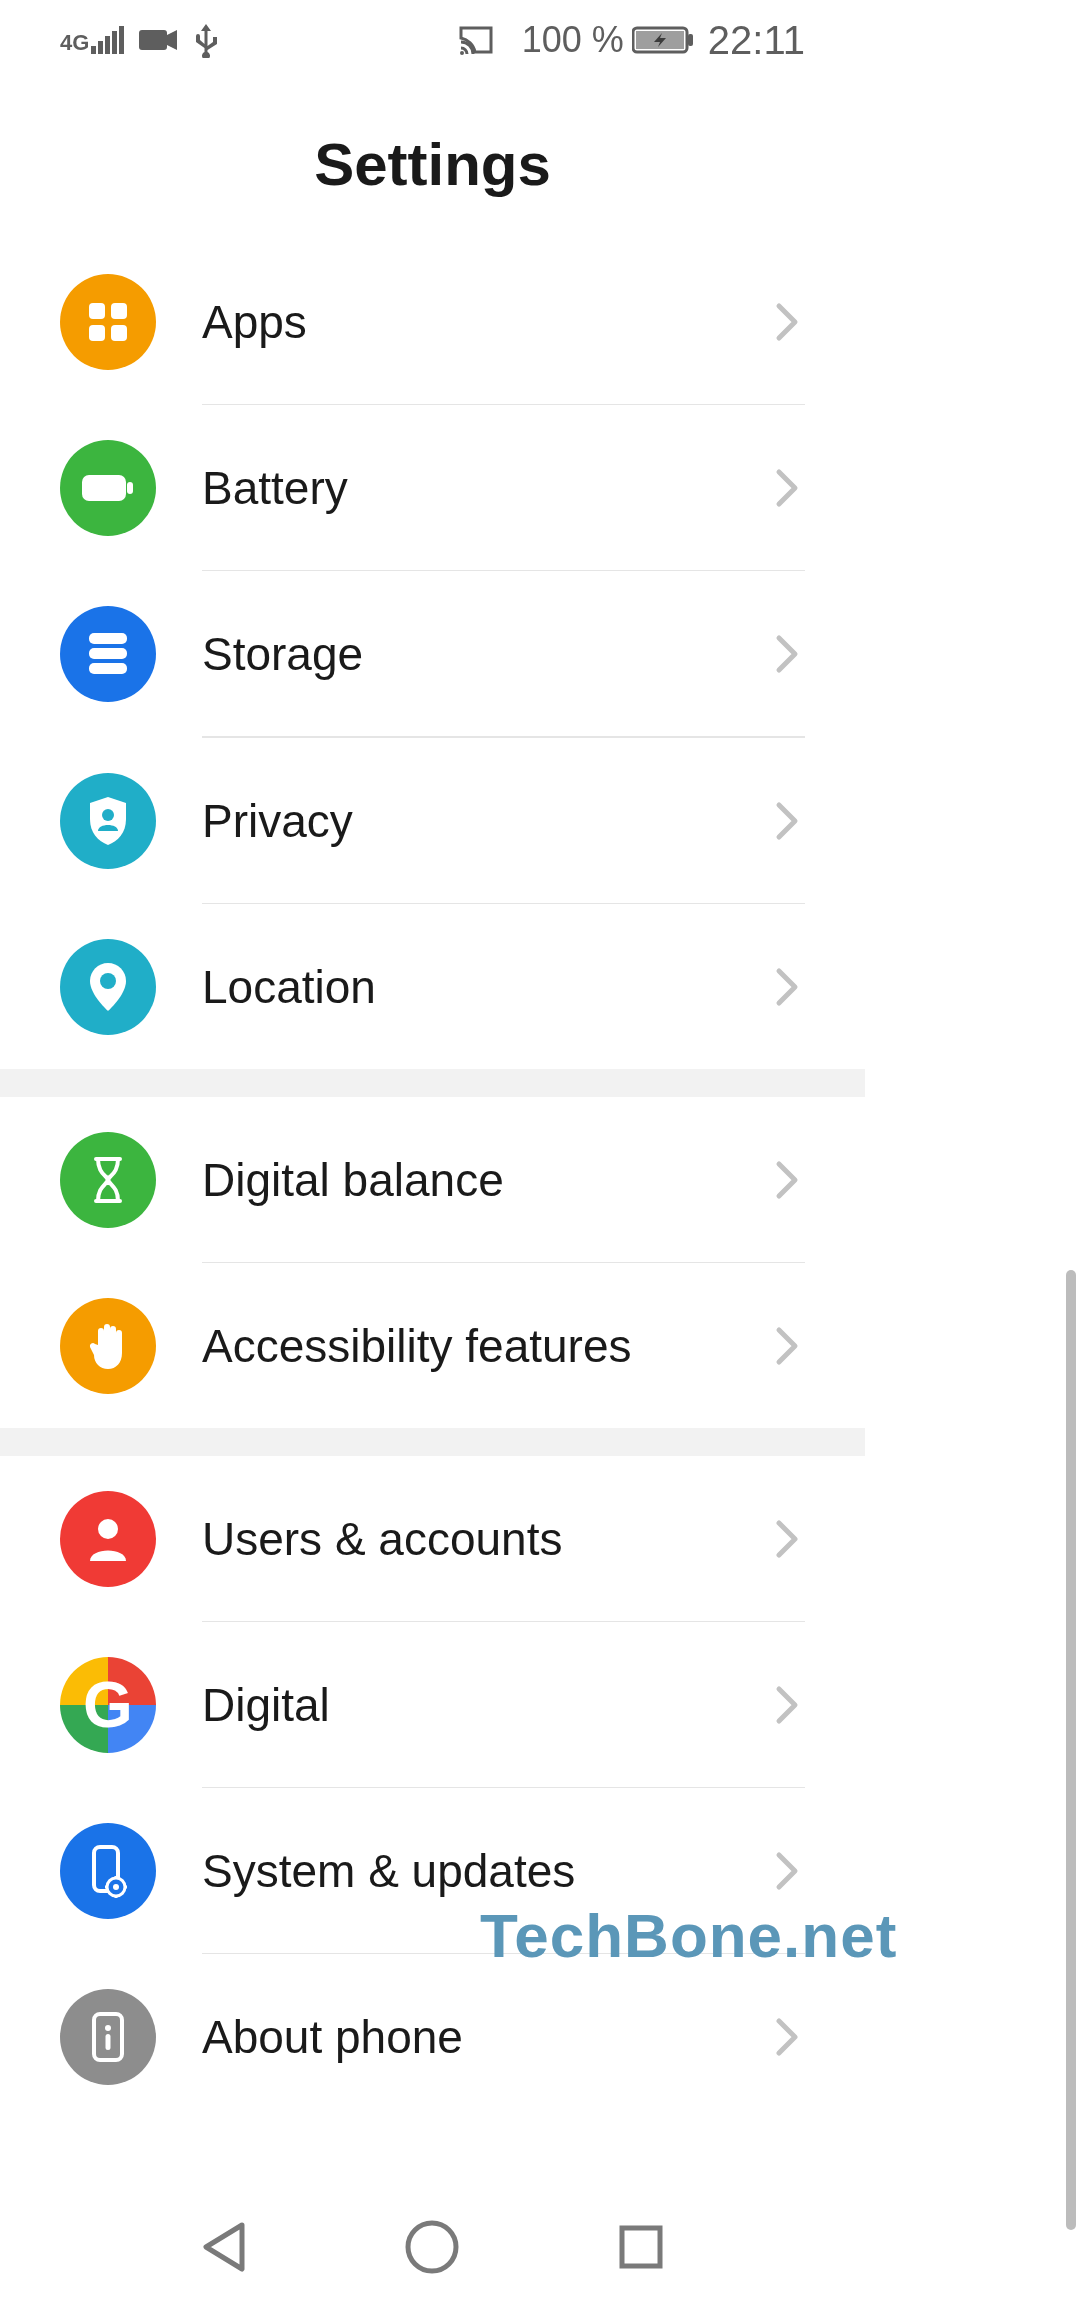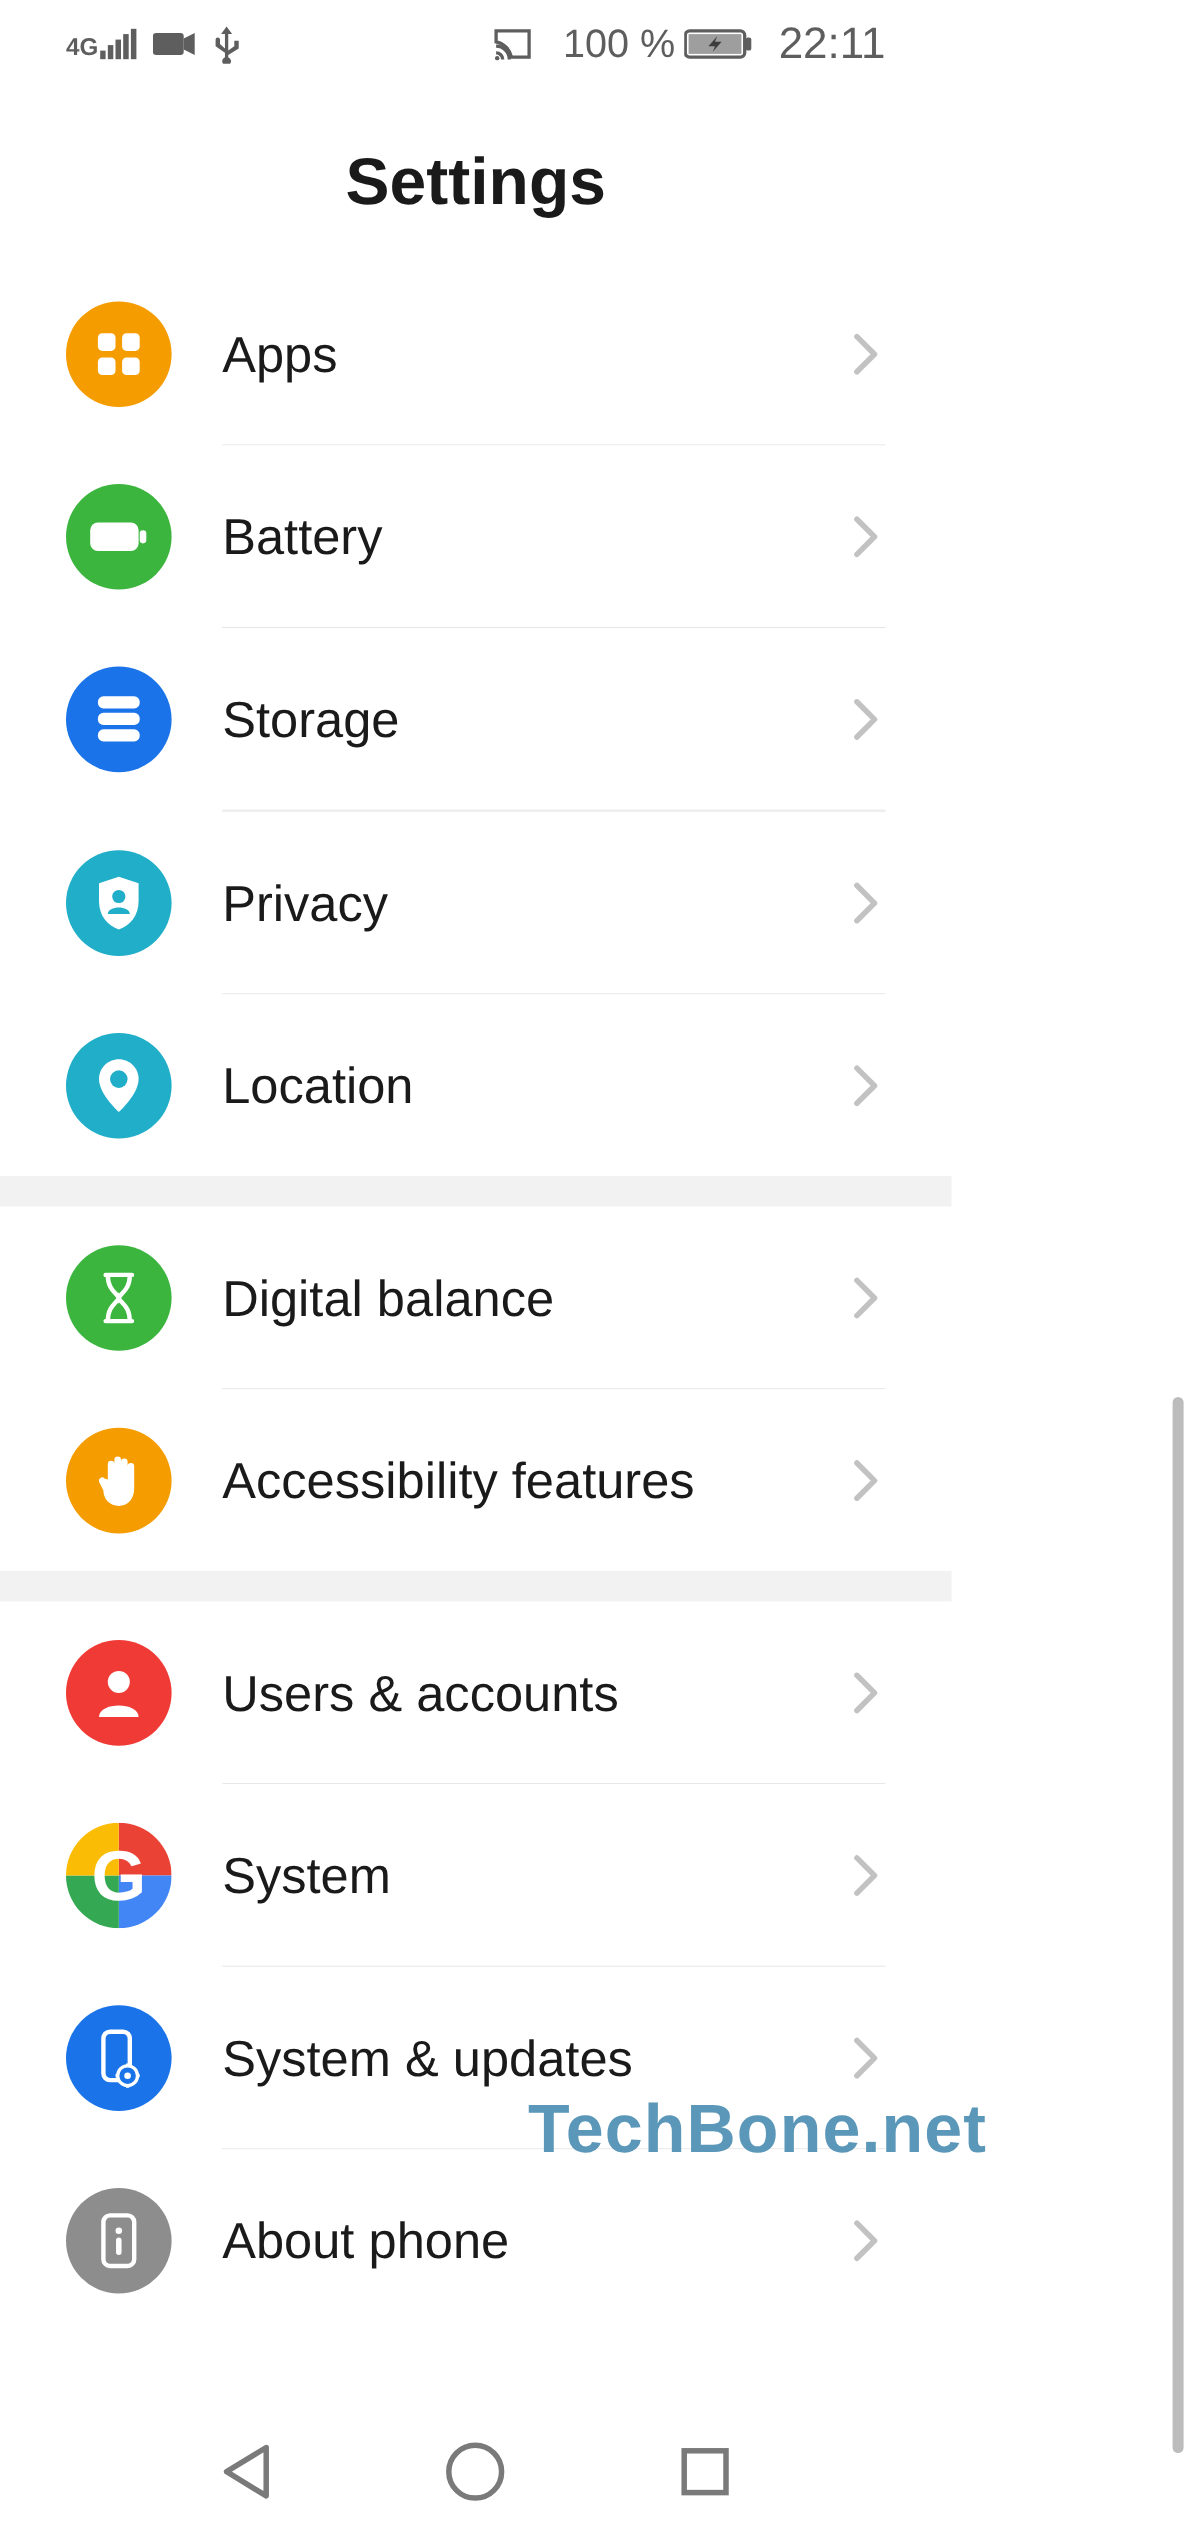--- a/index.html
+++ b/index.html
@@ -179,21 +179,21 @@
         <path d="M3 23 A6 6 0 0 1 9 29" fill="none" stroke="#5e5e5e" stroke-width="3"></path>
         <circle cx="4" cy="28" r="2" fill="#5e5e5e"></circle>
       </svg>
       <span style="font-size:36px;margin-left:20px;">100 %</span>
       <svg width="62" height="30" viewBox="0 0 62 30">
         <rect x="1" y="3" width="54" height="24" rx="4" fill="none" stroke="#5e5e5e" stroke-width="3"></rect>
         <rect x="56" y="9" width="5" height="12" rx="2" fill="#5e5e5e"></rect>
         <rect x="4" y="6" width="48" height="18" fill="#9e9e9e"></rect>
         <path d="M30 8 L22 17 L28 17 L26 22 L34 13 L28 13 Z" fill="#3c3c3c"></path>
       </svg>
-      <span style="font-size:40px;margin-left:16px;">22:11</span>
+      <span style="font-size:40px;margin-left:6px;">22:11</span>
     </div>
   </div>
 
   <div class="page-title">Settings</div>
 
   <div class="list">
 
     <div class="row">
       <div class="icon-circle c-orange">
         <svg width="50" height="50" viewBox="0 0 50 50">
@@ -345,21 +345,21 @@
     <div class="row">
       <div class="icon-circle c-google" style="box-shadow:none;">
         <svg width="96" height="96" viewBox="0 0 96 96">
           <path d="M48 0 A48 48 0 0 1 96 48 L48 48 Z" fill="#ea4335"></path>
           <path d="M96 48 A48 48 0 0 1 48 96 L48 48 Z" fill="#4285f4"></path>
           <path d="M48 96 A48 48 0 0 1 0 48 L48 48 Z" fill="#34a853"></path>
           <path d="M0 48 A48 48 0 0 1 48 0 L48 48 Z" fill="#fbbc05"></path>
           <text x="48" y="70" text-anchor="middle" font-size="64" font-weight="700" fill="#fff" font-family="Arial">G</text>
         </svg>
       </div>
-      <div class="label">System</div>
+      <div class="label">Digital</div>
       <div class="chevron">
           <svg width="24" height="40" viewBox="0 0 24 40">
             <path d="M4 4 L20 20 L4 36" fill="none" stroke="#c2c2c2" stroke-width="5" stroke-linecap="round" stroke-linejoin="round"></path>
           </svg>
         </div>
     </div>
     <div class="divider-wrap">
         <div class="divider"></div>
       </div>
 

